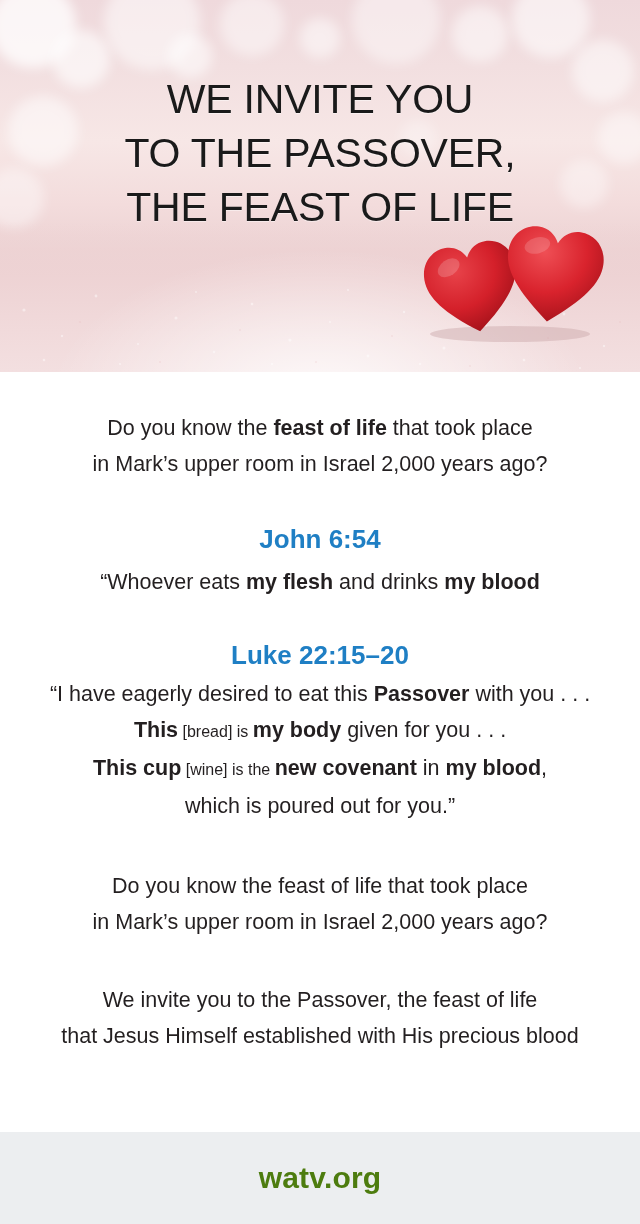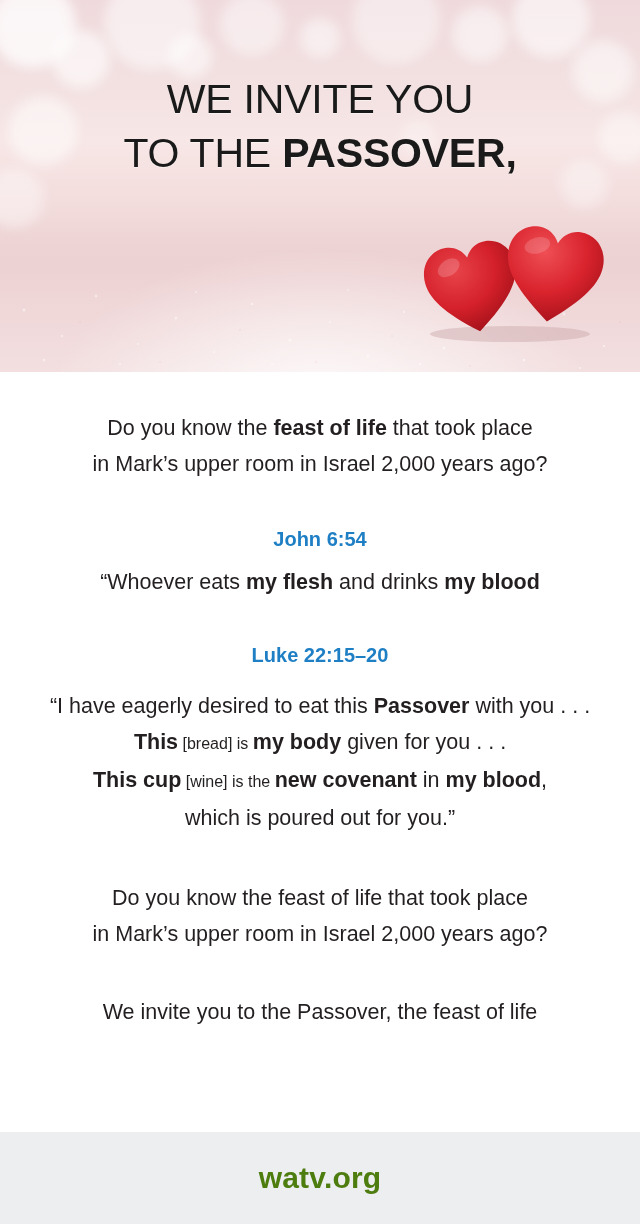--- a/index.html
+++ b/index.html
@@ -72,21 +72,21 @@
     top: 72px;
     text-align: center;
     font-size: 41px;
     line-height: 54px;
     letter-spacing: -0.2px;
     color: #1a1a1a;
     font-weight: 400;
     z-index: 5;
     text-shadow: 0 1px 0 rgba(255,255,255,0.45);
   }
-  .hero-title .b { font-weight: 700; text-align: center; }
+  .hero-title .b { font-weight: 400; text-align: center; }
   .hero-title .ln { display: block; white-space: nowrap; }
 
   .hearts {
     position: absolute;
     right: 32px;
     bottom: 30px;
     width: 190px;
     height: 120px;
     z-index: 4;
   }
@@ -103,32 +103,32 @@
 
   .para {
     text-align: center;
     font-size: 21.5px;
     line-height: 36px;
     color: #231f20;
   }
   .para b { font-weight: 700; }
   .ref {
     text-align: center;
-    font-size: 20px;
+    font-size: 26px;
     font-weight: 700;
     color: #1f7fc4;
     line-height: 34px;
   }
   .small { font-size: 16px; }
 
   .block-1 { margin-top: 46px; }
   .block-2 { margin-top: 40px; }
   .verse-1 { margin-top: 8px; }
   .block-3 { margin-top: 38px; }
-  .verse-2 { margin-top: 16px; }
+  .verse-2 { margin-top: 4px; }
   .block-4 { margin-top: 44px; }
   .block-5 { margin-top: 42px; }
 
   
   .footer {
     position: absolute;
     left: 0;
     bottom: 0;
     width: 640px;
     height: 92px;
@@ -205,20 +205,21 @@
           <circle cx="392" cy="84" r="1.0"></circle>
           <circle cx="470" cy="114" r="1.0"></circle>
         <circle cx="548" cy="86" r="1.0"></circle>
           <circle cx="620" cy="70" r="1.0"></circle>
       </g>
     </svg>
 
     <div class="hero-title">
       <span class="ln">WE INVITE YOU</span>
       <span class="ln"><span>TO THE </span><span class="b">PASSOVER,</span></span>
+      <span class="ln"><span>THE </span><span class="b">FEAST OF LIFE</span></span>
     </div>
 
     <svg class="hearts" viewBox="0 0 190 120">
       <defs>
         <radialGradient id="hg1" cx="35%" cy="28%" r="78%">
           <stop offset="0%" stop-color="#e8434a"></stop>
           <stop offset="55%" stop-color="#d4202a"></stop>
           <stop offset="100%" stop-color="#9e1018"></stop>
         </radialGradient>
         <radialGradient id="hg2" cx="38%" cy="26%" r="80%">
@@ -259,19 +260,20 @@
       <div>which is poured out for you.”</div>
     </div>
 
     <div class="para block-4">
       <div>Do you know the feast of life that took place</div>
       <div>in Mark’s upper room in Israel 2,000 years ago?</div>
     </div>
 
     <div class="para block-5">
       <div>We invite you to the Passover, the feast of life</div>
+      <div>that Jesus Himself established with His precious blood</div>
     </div>
   </div>
 
   <div class="footer">
     <a class="footer-link" href="#">watv.org</a>
   </div>
 </div>
 
 </body></html>

